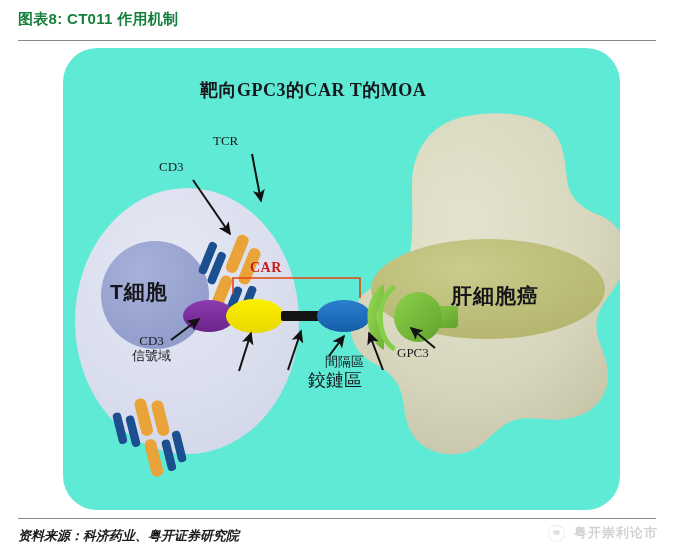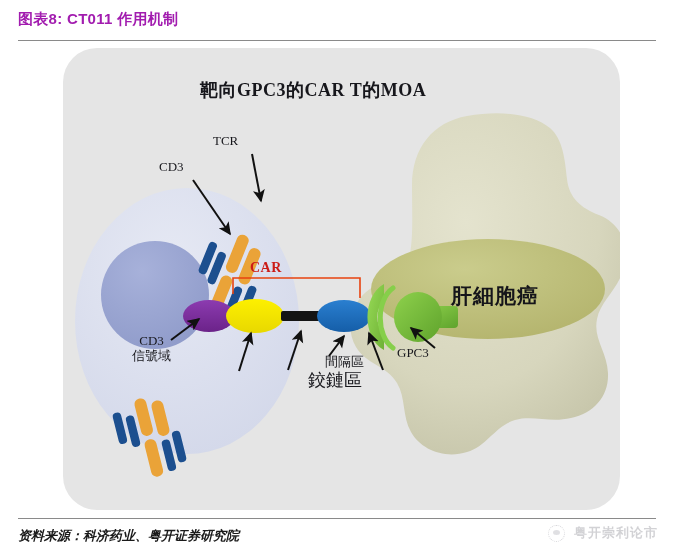--- a/index.html
+++ b/index.html
@@ -16,21 +16,21 @@
   }
 
   
   #figure-title {
     position: absolute;
     left: 18px;
     top: 10px;
     font-family: "Liberation Sans", sans-serif;
     font-weight: bold;
     font-size: 15px;
-    color: #a21caf;
+    color: #15803d;
     letter-spacing: 0.3px;
     white-space: nowrap;
   }
   #title-rule {
     position: absolute;
     left: 18px;
     top: 40px;
     width: 638px;
     height: 1px;
     background: #8a8a8a;
@@ -89,21 +89,21 @@
     white-space: nowrap;
   }
 
   
   #diagram-panel {
     position: absolute;
     left: 63px;
     top: 48px;
     width: 557px;
     height: 462px;
-    background: #e5e5e5;
+    background: #5eead4;
     border-radius: 34px;
     overflow: hidden;
   }
   #diagram-svg {
     position: absolute;
     left: 0;
     top: 0;
   }
 
   
@@ -356,20 +356,21 @@
       <line x1="372" y1="300" x2="348" y2="280"></line>
     </g>
   </svg>
 
   <div class="lbl" id="moa-heading">靶向GPC3的CAR T的MOA</div>
 
   <div class="lbl" id="label-tcr">TCR</div>
 
   <div class="lbl" id="label-cd3">CD3</div>
 
+  <div class="lbl" id="label-tcell">T細胞</div>
 
   <div class="lbl" id="label-car">CAR</div>
 
   <div class="lbl" id="label-cd3-signal">
     <div>CD3</div>
     <div>信號域</div>
   </div>
 
 
   <div class="lbl" id="label-hinge">鉸鏈區</div>

